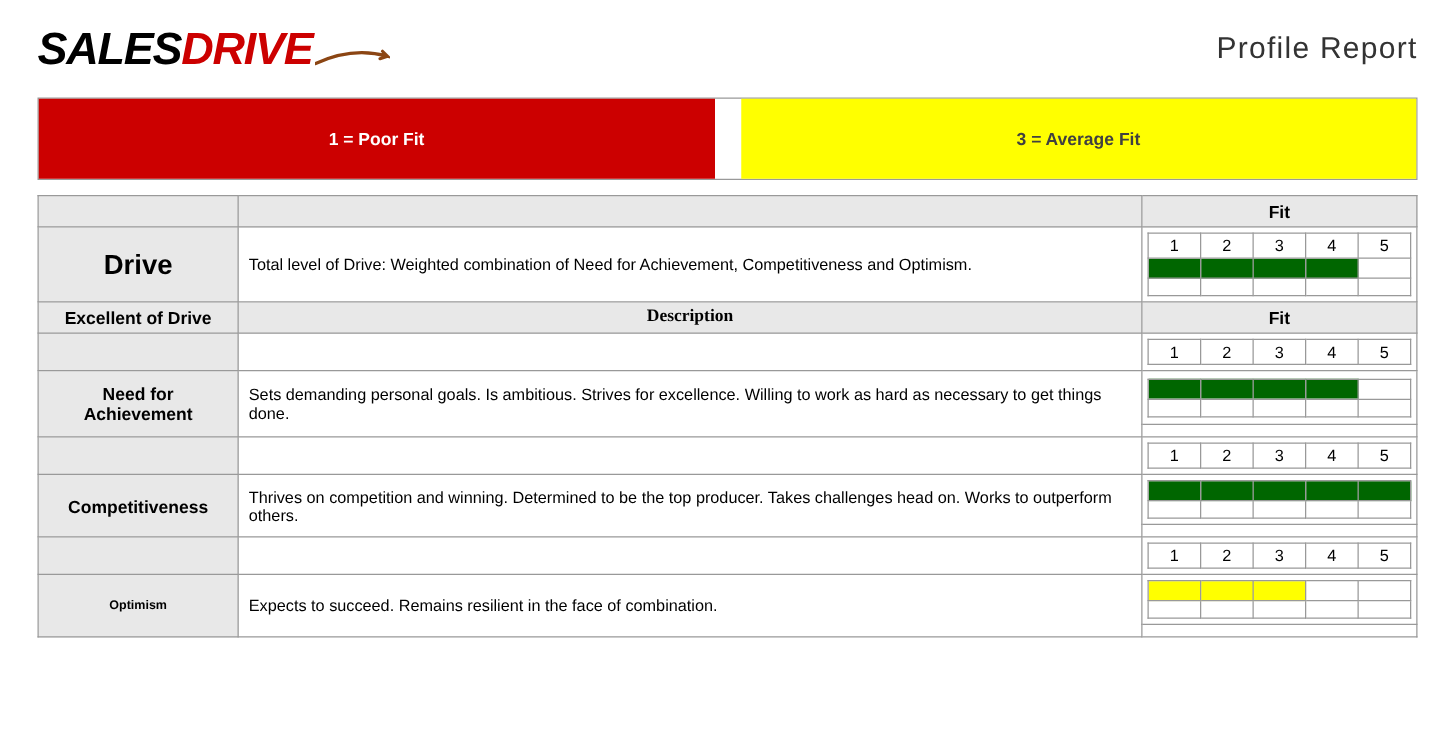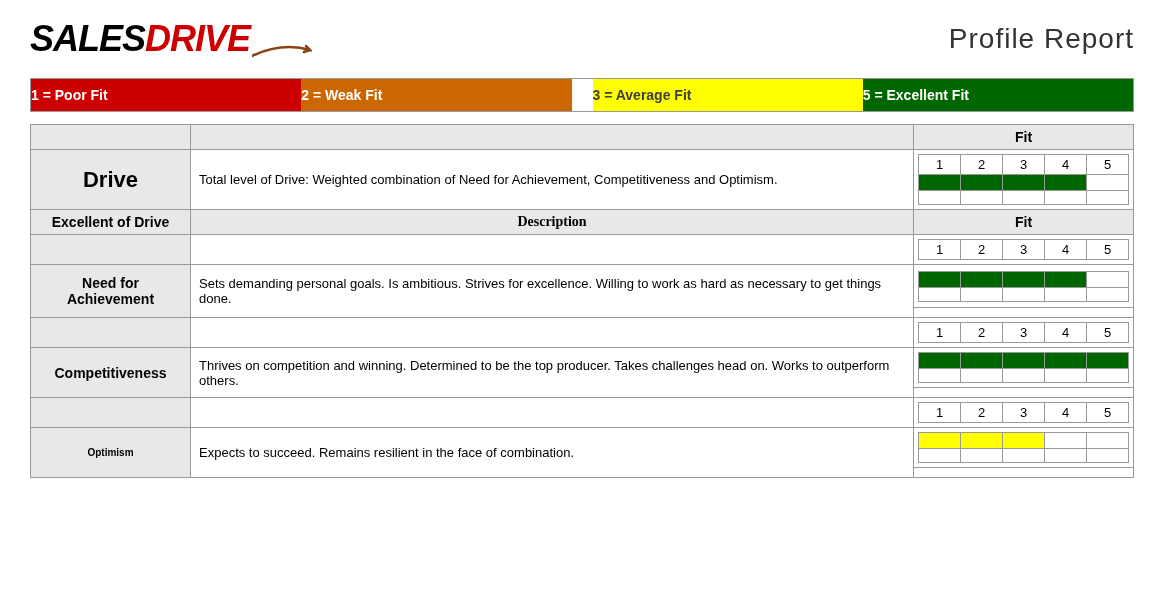--- a/index.html
+++ b/index.html
@@ -13,21 +13,21 @@
 
     
     .header {
       display: flex;
       justify-content: space-between;
       align-items: center;
       padding: 18px 30px 10px 30px;
     }
     .logo {
       display: flex;
-      align-items: flex-end;
+      align-items: center;
     }
     .logo-sales {
       font-size: 36px;
       font-weight: 900;
       color: #000;
       letter-spacing: -1px;
       font-style: italic;
     }
     .logo-drive {
       font-size: 36px;
@@ -36,35 +36,35 @@
       letter-spacing: -1px;
       font-style: italic;
     }
     .logo-arrow {
       width: 60px;
       height: 18px;
       margin-left: 2px;
       margin-top: 14px;
     }
     .profile-report {
-      font-size: 28px;
+      font-size: 24px;
       color: #333;
       letter-spacing: 1px;
     }
 
     
     .legend {
       display: flex;
       margin: 8px 30px 12px 30px;
       border: 1px solid #999;
     }
     .legend-item {
       flex: 1;
-      text-align: left;
-      padding: 8px 0;
+      text-align: center;
+      padding: 24px 0;
       font-weight: bold;
       font-size: 14px;
       color: #fff;
     }
     .legend-item.poor { background: #cc0000; }
     .legend-item.weak { background: #cc6600; }
     .legend-item.average { background: #ffff00; color: #404040; margin-left: 21px; }
     .legend-item.good { background: #006600; }
     .legend-item.excellent { background: #006600; }
 
@@ -151,23 +151,21 @@
       <span class="logo-drive">DRIVE</span>
     <svg class="logo-arrow" viewBox="0 0 60 18">
       <path d="M0 14 Q30 0 58 8 L54 4 M58 8 L52 10" stroke="#8B4513" stroke-width="2.5" fill="none" stroke-linecap="round"></path>
     </svg>
   </div>
   <div class="profile-report">Profile  Report</div>
 </div>
 
 <div class="legend">
   <div class="legend-item poor">1 = Poor Fit</div>
-  <div class="legend-item weak">2 = Weak Fit</div>
   <div class="legend-item average">3 = Average Fit</div>
-  <div class="legend-item excellent">5 = Excellent Fit</div>
 </div>
 
 <table class="main-table">
 
   <tbody>
       <tr>
     <td class="label-cell" style="background:#e8e8e8; border:1px solid #999;"></td>
     <td style="background:#e8e8e8; border:1px solid #999;"></td>
     <td class="span-fit-header" style="border:1px solid #999; width:220px;">Fit</td>
   </tr>

